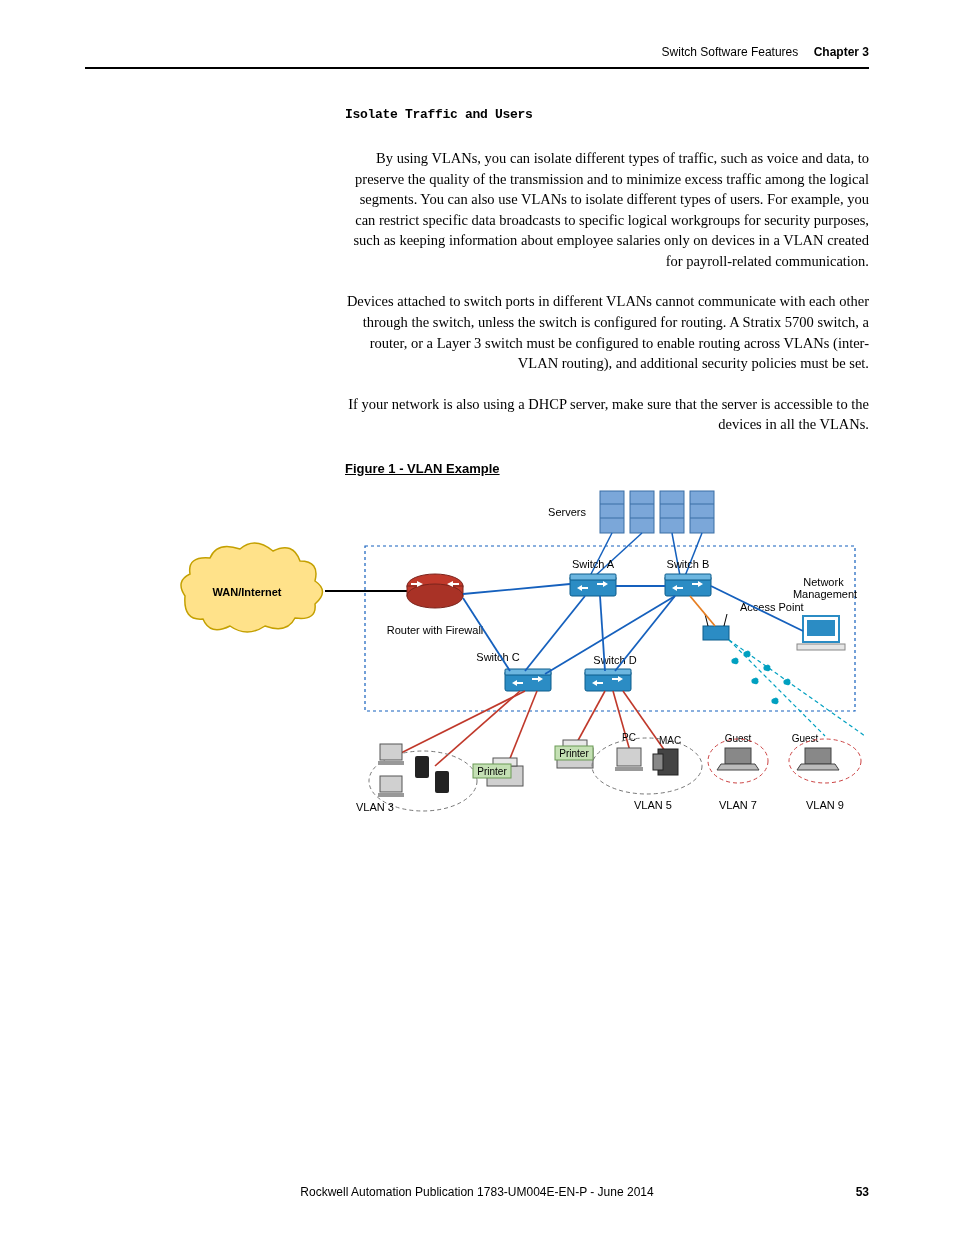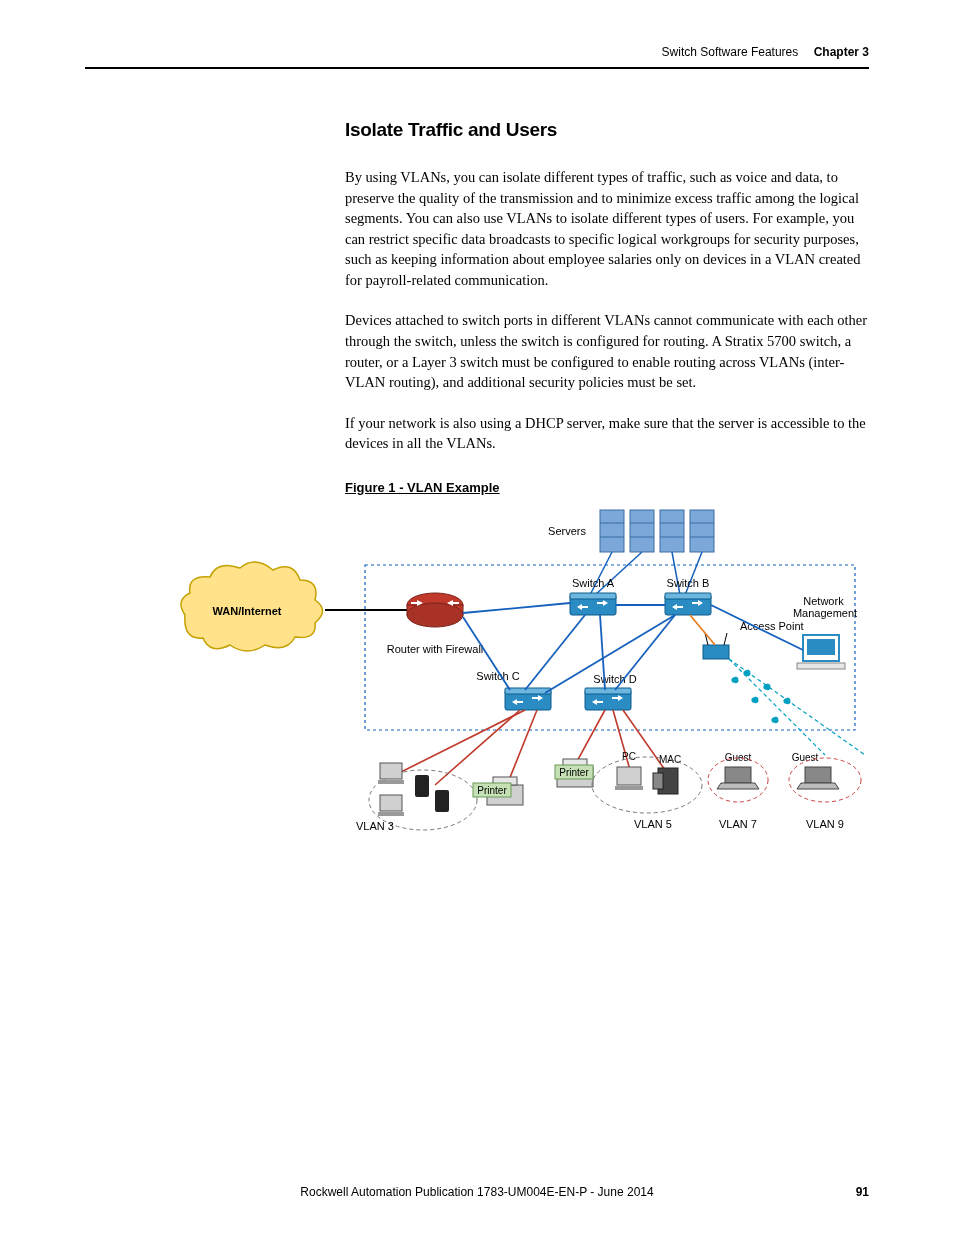--- a/index.html
+++ b/index.html
@@ -22,31 +22,32 @@
   .header .chapter { font-weight: bold; margin-left: 12px; }
   .header-line {
     border-bottom: 2.5px solid #000;
     margin: 0 85px;
   }
   .content {
     padding: 38px 85px 0 85px;
     margin-left: 260px;
   }
   h2 {
-    font-family: Liberation Sans, sans-serif;
+    font-family: Liberation Mono, monospace;
     font-weight: bold;
-    font-size: 19px;
-    margin: 12px 0 26px 0;
+    font-size: 13px;
+    margin: 0 0 26px 0;
     letter-spacing: -0.3px;
   }
   p {
     font-size: 14.5px;
     line-height: 1.42;
     margin: 0 0 20px 0;
     color: #000;
+    text-align: right;
   }
   .fig-caption {
     font-family: 'Helvetica Neue', Arial, sans-serif;
     font-weight: bold;
     font-size: 13px;
     margin: 26px 0 10px 0;
     text-decoration: underline;
   }
   .diagram {
     margin-left: -170px;
@@ -267,13 +268,13 @@
         <path d="M 626 278 l 34 0 l 4 6 l -42 0 z" fill="#bbb" stroke="#444"></path>
       </g>
       <text x="630" y="256" text-anchor="middle" font-size="10">Guest</text>
       <ellipse cx="650" cy="275" rx="36" ry="22" fill="none" stroke="#c44" stroke-dasharray="4,3"></ellipse>
       <text x="650" y="323" text-anchor="middle" font-size="11">VLAN 9</text>
     </svg>
   </div>
 </div>
 
 <div class="footer">Rockwell Automation Publication 1783-UM004E-EN-P - June 2014</div>
-<div class="page-num">91</div>
+<div class="page-num">53</div>
 
 </body></html>

